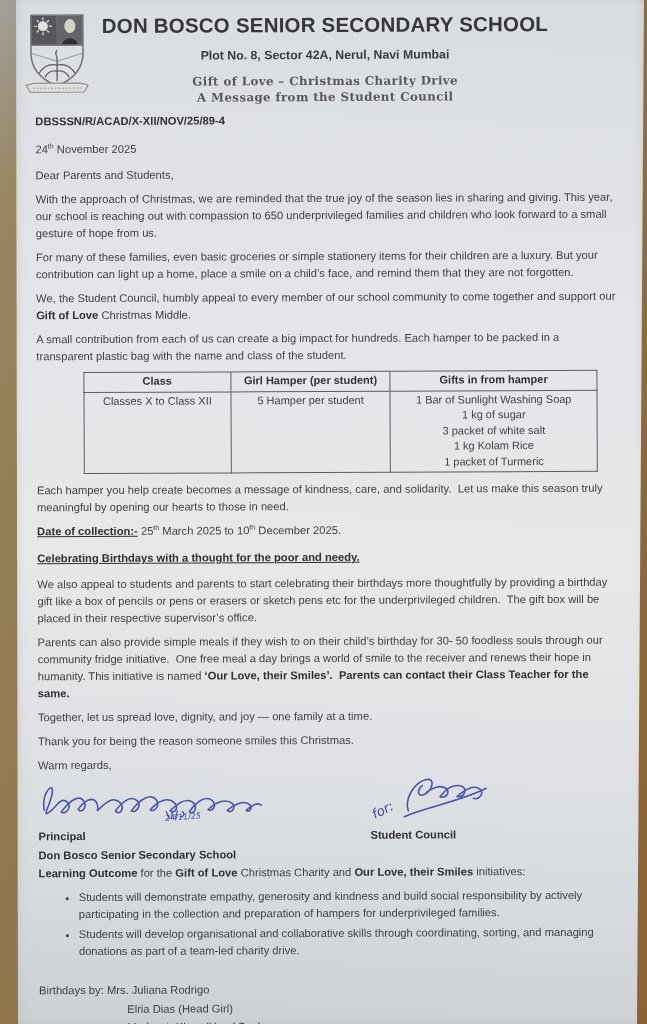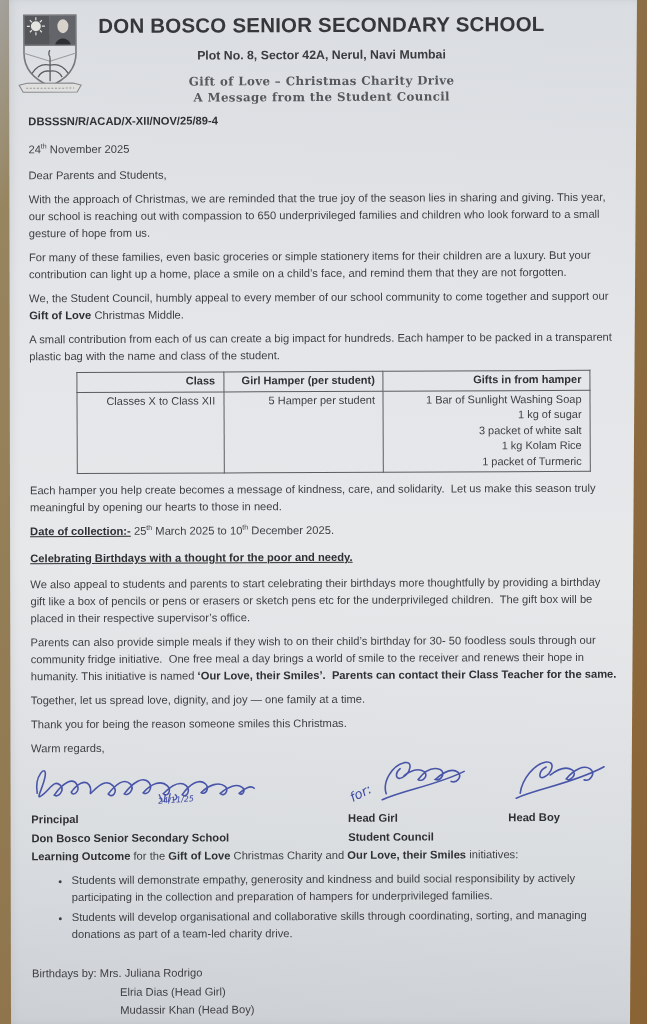--- a/index.html
+++ b/index.html
@@ -2,36 +2,36 @@
 <html><head>
 <meta charset="utf-8">
 <style>
   html,body{margin:0;padding:0;}
   .stage{position:relative;width:647px;height:1024px;overflow:hidden;
     background:linear-gradient(115deg,#a3a19d 0%,#97855f 9%,#8d6f45 55%,#8a6334 100%);
     font-family:"Liberation Sans",sans-serif;}
   .paper{position:absolute;inset:0;
     clip-path:polygon(9px 0,637px 0,630px 100%,11px 100%);
     background:linear-gradient(183deg,#d9dce0 0%,#e3e5e8 30%,#e7e8ea 55%,#dadde0 82%,#ccd0d5 100%);
-    box-shadow:inset 14px 0 16px -10px rgba(0,0,0,.22), inset -10px 0 14px -10px rgba(0,0,0,.18);}
+    box-shadow:inset 14px 0 16px -10px rgba(0,0,0,.22), inset -10px 0 14px -10px rgba(0,0,0,.18);margin-left:7px;}
   .doc{position:absolute;inset:0;padding:8px 30px 0 30px;transform:rotate(-.25deg);
     font-size:11.2px;line-height:17px;color:#3e3f42;overflow:hidden;}
   .b{font-weight:700;color:#2f3033;}
   .u{text-decoration:underline;}
   sup{font-size:7px;line-height:0;}
   .crest{position:absolute;left:16px;top:8px;}
   .title{margin:4px 0 0 0;text-align:center;font-size:20.5px;font-weight:700;color:#36373a;letter-spacing:.2px;line-height:26px;}
   .address{margin-top:9px;text-align:center;font-size:12.3px;font-weight:700;color:#3a3b3e;}
   .subtitle{text-align:center;font-family:"DejaVu Serif",serif;font-size:11.8px;font-weight:700;color:#57585b;letter-spacing:.4px;line-height:16px;}
   .subtitle.first{margin-top:9px;}
   .ref{margin-top:7px;font-weight:700;color:#303134;font-size:11.2px;}
   .dateline{margin-top:11px;margin-bottom:9px;}
   p.rich{margin:0 0 7px 0;white-space:pre-wrap;}
   table.hamper{border-collapse:collapse;margin:1px 0 8px 47px;width:514px;font-size:11px;line-height:15.5px;color:#3e3f42;}
-  table.hamper th,table.hamper td{border:1.2px solid #5b5d61;padding:1px 8px 2px 8px;text-align:right;vertical-align:top;font-weight:400;}
+  table.hamper th,table.hamper td{border:1.2px solid #5b5d61;padding:1px 8px 2px 8px;text-align:center;vertical-align:top;font-weight:400;}
   table.hamper th{font-weight:700;color:#303134;}
   table.hamper col.c1{width:147px;} table.hamper col.c2{width:160px;} table.hamper col.c3{width:207px;}
   .sig-row{display:flex;margin-top:2px;}
   .sig-left{width:332px;} .sig-mid{width:168px;} .sig-right{flex:1;}
   .sig-line{font-weight:700;color:#2f3033;line-height:19px;}
   .ink{stroke:#3c49a3;stroke-width:1.6;fill:none;stroke-linecap:round;opacity:.92;}
   .ink2{stroke:#3c49a3;stroke-width:1.3;fill:none;stroke-linecap:round;opacity:.9;}
   .inktext{fill:#3c49a3;font-style:italic;font-family:"DejaVu Sans",sans-serif;}
   .learning{margin-top:10px;}
   ul.outcomes{margin:3px 0 0 22px;padding-left:18px;}
@@ -138,28 +138,21 @@
             <text class="inktext" x="127" y="45" font-size="8" transform="rotate(-4 127 45)">24/11/25</text>
           </svg>
           <div class="sig-line">Principal</div>
           <div class="sig-line">Don Bosco Senior Secondary School</div>
         </div>
         <div class="sig-mid">
           <svg width="130" height="46" viewBox="0 0 130 46">
             <text class="inktext" x="2" y="42" font-size="13" transform="rotate(-27 8 38)">for:</text>
             <path class="ink" d="M38,36 C34,24 44,8 56,5 C66,3 62,16 54,20 C48,23 46,16 52,11 M56,18 C62,13 70,10 76,14 C81,18 74,25 70,22 C76,14 84,9 92,12 C98,15 93,24 87,22 C95,15 104,10 110,15 C114,19 109,26 103,24 M34,42 C56,32 88,28 116,14"></path>
           </svg>
-          <div class="sig-line">Head Girl</div>
           <div class="sig-line">Student Council</div>
-        </div>
-        <div class="sig-right">
-          <svg width="110" height="46" viewBox="0 0 110 46">
-            <path class="ink" d="M12,36 C14,22 26,7 38,5 C48,4 44,16 36,20 C30,23 30,14 38,10 M42,18 C50,12 58,9 64,13 C70,17 62,25 58,22 C66,12 76,8 82,12 C88,16 82,25 76,23 M8,41 C30,31 64,27 96,10"></path>
-          </svg>
-          <div class="sig-line">Head Boy</div>
         </div>
       </div>
 
       <p class="rich learning"><span class="b">Learning Outcome</span><span> for the </span><span class="b">Gift of Love</span><span> Christmas Charity and </span><span class="b">Our Love, their Smiles</span><span> initiatives:</span></p>
       <ul class="outcomes">
         <li>Students will demonstrate empathy, generosity and kindness and build social responsibility by actively participating in the collection and preparation of hampers for underprivileged families.</li>
         <li>Students will develop organisational and collaborative skills through coordinating, sorting, and managing donations as part of a team-led charity drive.</li>
       </ul>
 
       <div class="footer">

